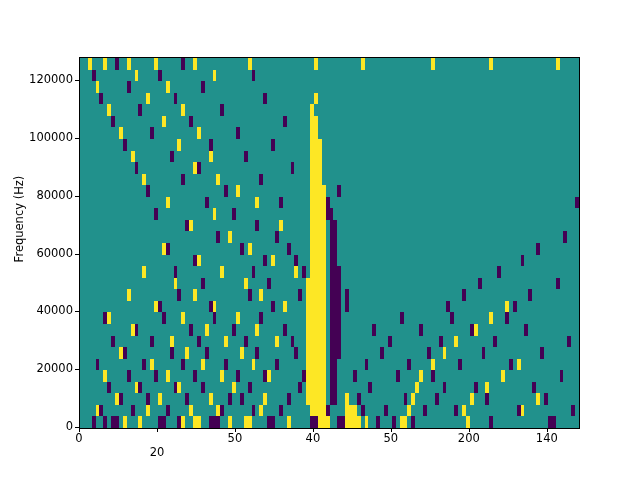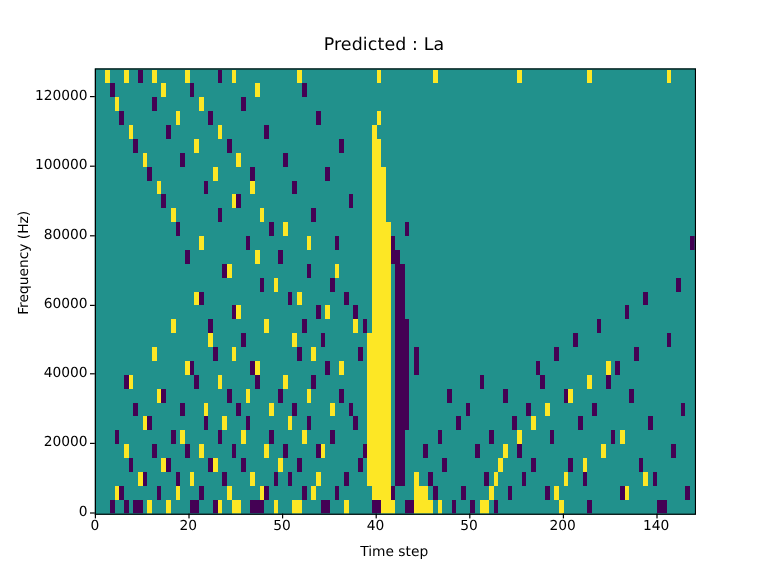--- a/index.html
+++ b/index.html
@@ -46,21 +46,20 @@
     position:absolute;top:433px;width:60px;margin-left:-30px;
     text-align:center;font-size:11.5px;color:#000000;line-height:1;
   }
   .xtickmark{position:absolute;top:428px;width:1px;height:3.6px;background:#000000;}
 </style>
 </head>
 <body>
 
 <div id="figure">
 
-  <div id="chart-title">Predicted : La</div>
 
   <div id="axes">
     <svg id="heatmap" viewBox="0 0 128 32" preserveAspectRatio="none">
         <rect x="0" y="0" width="128" height="32" fill="#21918c"></rect>
         <rect x="3" y="31" width="1" height="1" fill="#440154" shape-rendering="crispEdges"></rect>
         <rect x="6" y="31" width="1" height="1" fill="#440154" shape-rendering="crispEdges"></rect>
         <rect x="8" y="31" width="1" height="1" fill="#440154" shape-rendering="crispEdges"></rect>
         <rect x="9" y="31" width="1" height="1" fill="#440154" shape-rendering="crispEdges"></rect>
         <rect x="20" y="31" width="1" height="1" fill="#440154" shape-rendering="crispEdges"></rect>
         <rect x="21" y="31" width="1" height="1" fill="#440154" shape-rendering="crispEdges"></rect>
@@ -513,42 +512,41 @@
         <rect x="43" y="0" width="1" height="1" fill="#fde725" shape-rendering="crispEdges"></rect>
         <rect x="60" y="0" width="1" height="1" fill="#fde725" shape-rendering="crispEdges"></rect>
         <rect x="72" y="0" width="1" height="1" fill="#fde725" shape-rendering="crispEdges"></rect>
         <rect x="90" y="0" width="1" height="1" fill="#fde725" shape-rendering="crispEdges"></rect>
         <rect x="105" y="0" width="1" height="1" fill="#fde725" shape-rendering="crispEdges"></rect>
         <rect x="122" y="0" width="1" height="1" fill="#fde725" shape-rendering="crispEdges"></rect>
       </svg>
   </div>
 
   <div id="ylabel">Frequency (Hz)</div>
-  <div id="xlabel">Time step</div>
 
   <div id="ytick-layer">
       <div class="ytick" style="top: 421px; right: 567px;">0</div>
       <div class="ytickmark" style="top: 427px; left: 75px;"></div>
       <div class="ytick" style="top: 363.188px; right: 567px;">20000</div>
       <div class="ytickmark" style="top: 369.188px; left: 75px;"></div>
       <div class="ytick" style="top: 305.375px; right: 567px;">40000</div>
       <div class="ytickmark" style="top: 311.375px; left: 75px;"></div>
       <div class="ytick" style="top: 247.562px; right: 567px;">60000</div>
       <div class="ytickmark" style="top: 253.562px; left: 75px;"></div>
       <div class="ytick" style="top: 189.75px; right: 567px;">80000</div>
       <div class="ytickmark" style="top: 195.75px; left: 75px;"></div>
       <div class="ytick" style="top: 131.938px; right: 567px;">100000</div>
       <div class="ytickmark" style="top: 137.938px; left: 75px;"></div>
       <div class="ytick" style="top: 74.125px; right: 567px;">120000</div>
       <div class="ytickmark" style="top: 80.125px; left: 75px;"></div>
     </div>
   <div id="xtick-layer">
       <div class="xtick" style="left: 79px;">0</div>
       <div class="xtickmark" style="left: 79px;"></div>
-      <div class="xtick" style="left: 156.969px;">20</div>
+      <div class="xtick" style="left: 156.969px; margin-top: 14px;">20</div>
       <div class="xtickmark" style="left: 156.969px;"></div>
       <div class="xtick" style="left: 234.938px;">50</div>
       <div class="xtickmark" style="left: 234.938px;"></div>
       <div class="xtick" style="left: 312.906px;">40</div>
       <div class="xtickmark" style="left: 312.906px;"></div>
       <div class="xtick" style="left: 390.875px;">50</div>
       <div class="xtickmark" style="left: 390.875px;"></div>
       <div class="xtick" style="left: 468.844px;">200</div>
       <div class="xtickmark" style="left: 468.844px;"></div>
       <div class="xtick" style="left: 546.812px;">140</div>

